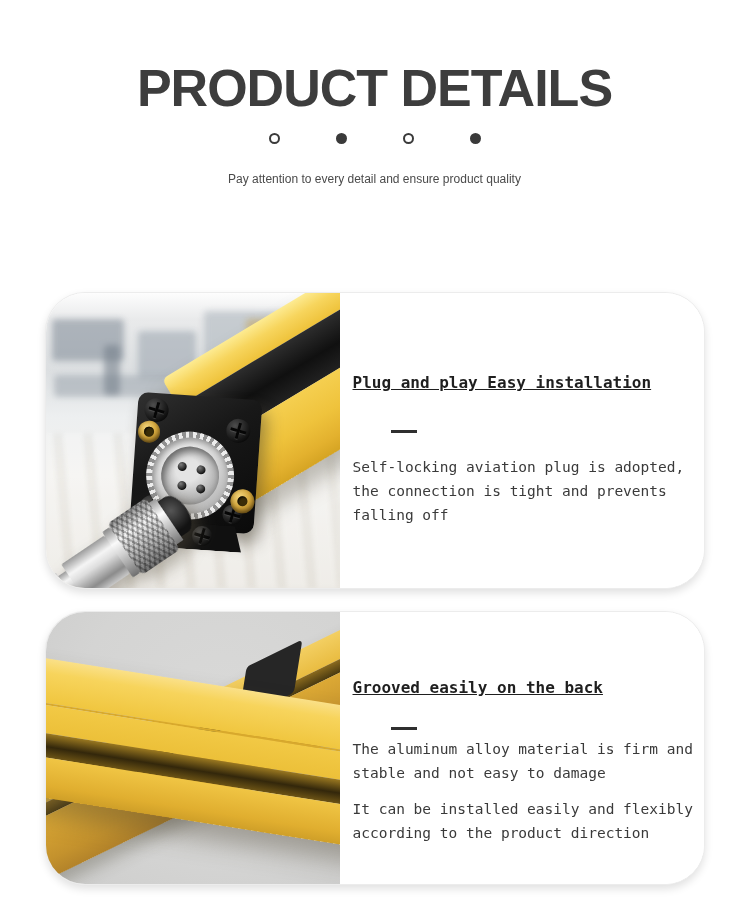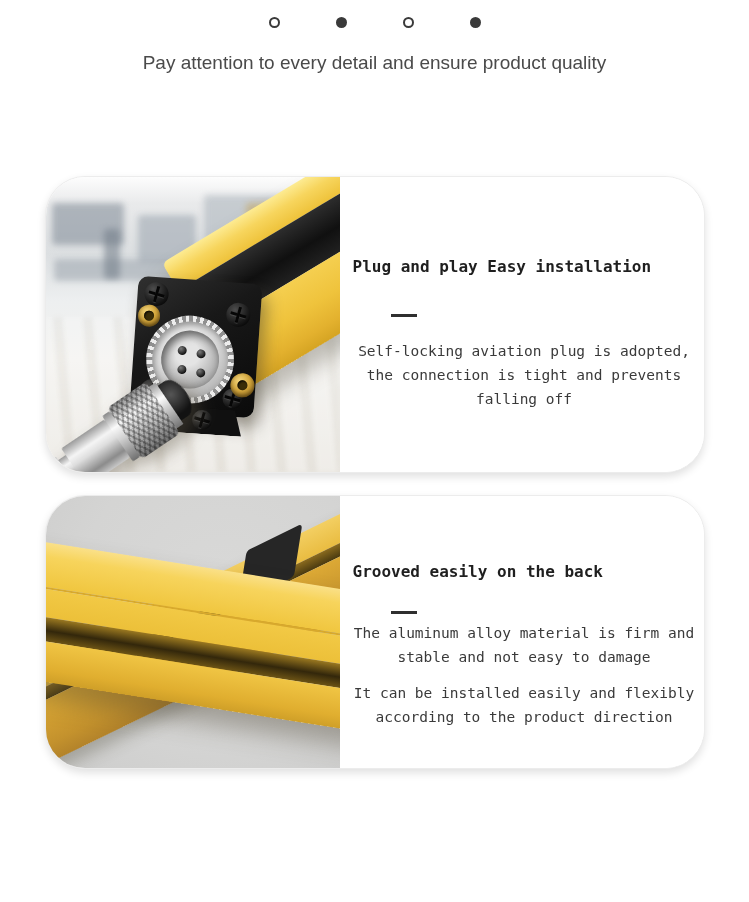--- a/index.html
+++ b/index.html
@@ -8,39 +8,39 @@
           font-family:"Liberation Sans", sans-serif; background:#ffffff; }
 
   
   .main-title { padding-top:60px; text-align:center; font-size:52px; font-weight:800;
                 letter-spacing:-1px; color:#3d3d3d; line-height:56px;
                 font-family:"Liberation Sans", sans-serif; }
   .dots { margin-top:16px; display:flex; justify-content:center; align-items:center; gap:56px; height:12px; }
   .dot { width:11px; height:11px; border-radius:50%; display:inline-block; }
   .dot.hollow { border:2px solid #3a3a3a; background:transparent; }
   .dot.filled { background:#3a3a3a; }
-  .subtitle { margin-top:20px; text-align:center; font-size:19px; color:#4a4a4a; line-height:30px; }
+  .subtitle { margin-top:20px; text-align:center; font-size:12px; color:#4a4a4a; line-height:30px; }
 
   
   .card { width:660px; margin:0 auto; border-radius:40px; border:1px solid #ececec;
           box-shadow:0 4px 8px rgba(0,0,0,.12); display:flex; overflow:hidden; background:#fff; }
   .card1 { margin-top:98px; height:297px; }
   .card2 { margin-top:22px; height:274px; }
   .card-image { position:relative; flex:0 0 294px; width:294px; overflow:hidden; }
   .card-panel { flex:1; background:#fff; padding-left:13px; padding-right:8px; position:relative; }
 
   .feature-title { font-family:"DejaVu Sans Mono", monospace; font-weight:700;
-                   font-size:16px; color:#1f1f1f; letter-spacing:0; white-space:nowrap; }
+                   font-size:16px; color:#1f1f1f; letter-spacing:0; white-space:nowrap;text-decoration:underline; }
   .card1 .feature-title { margin-top:80px; }
   .card2 .feature-title { margin-top:66px; }
   .divider { width:26px; height:3px; background:#2f2f2f; margin-left:38px; }
   .card1 .divider { margin-top:38px; }
   .card2 .divider { margin-top:30px; }
   .feature-body { font-family:"DejaVu Sans Mono", monospace; font-size:14.5px;
-                  line-height:24px; color:#3a3a3a;text-align:center; }
+                  line-height:24px; color:#3a3a3a; }
   .card1 .feature-body { margin-top:22px; }
   .card2 .feature-body.p1 { margin-top:12px; }
   .card2 .feature-body.p2 { margin-top:7px; }
 
   
   .img1 { background:linear-gradient(180deg,#fdfdfd 0%,#e9eaeb 9%,#dcdfe1 26%,#edeff0 42%,#f3f2ef 62%,#eae7e1 100%); }
   .f-shape { position:absolute; filter:blur(3px); opacity:.55; border-radius:4px; }
   .fs1 { left:6px;  top:26px; width:72px;  height:42px; background:#7d8894; }
   .fs2 { left:92px; top:38px; width:58px;  height:48px; background:#99a3ad; }
   .fs3 { left:158px;top:18px; width:92px;  height:62px; background:#aab3bb; }
@@ -136,20 +136,21 @@
                background:linear-gradient(180deg,#fae088 0%,#f7d45c 32%,#f0c63f 100%); }
   .fb-side   { height:28px; background:linear-gradient(180deg,#f2c945,#ecc039); }
   .fb-groove { height:24px; background:linear-gradient(180deg,#9a7820 0%,#33270b 55%,#6d5415 100%); }
   .fb-lip    { flex:1; background:linear-gradient(180deg,#f0c544 0%,#e0ae2f 70%,#cf9f28 100%); }
 </style>
 </head>
 <body>
 
 <div class="page">
 
+  <h1 class="main-title">PRODUCT DETAILS</h1>
 
   <div class="dots">
     <span class="dot hollow"></span>
     <span class="dot filled"></span>
     <span class="dot hollow"></span>
     <span class="dot filled"></span>
   </div>
 
   <p class="subtitle">Pay attention to every detail and ensure product quality</p>
 

